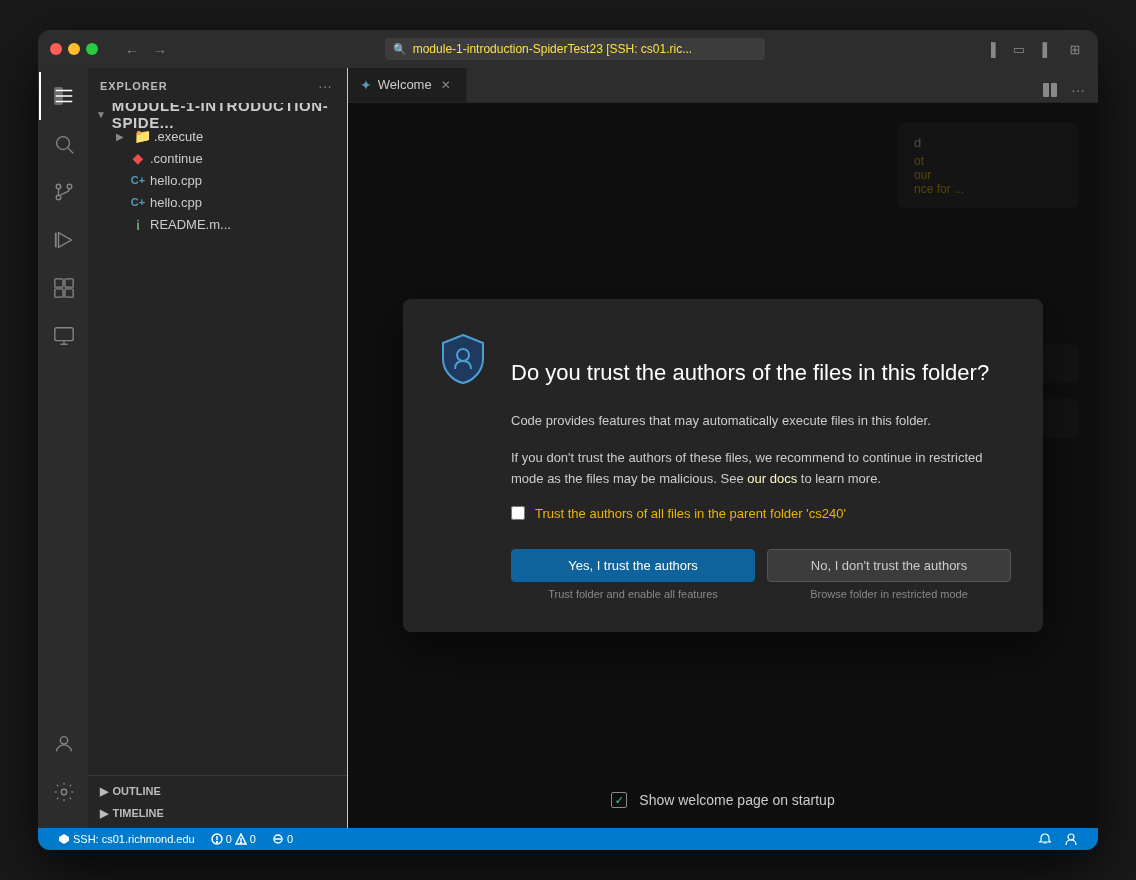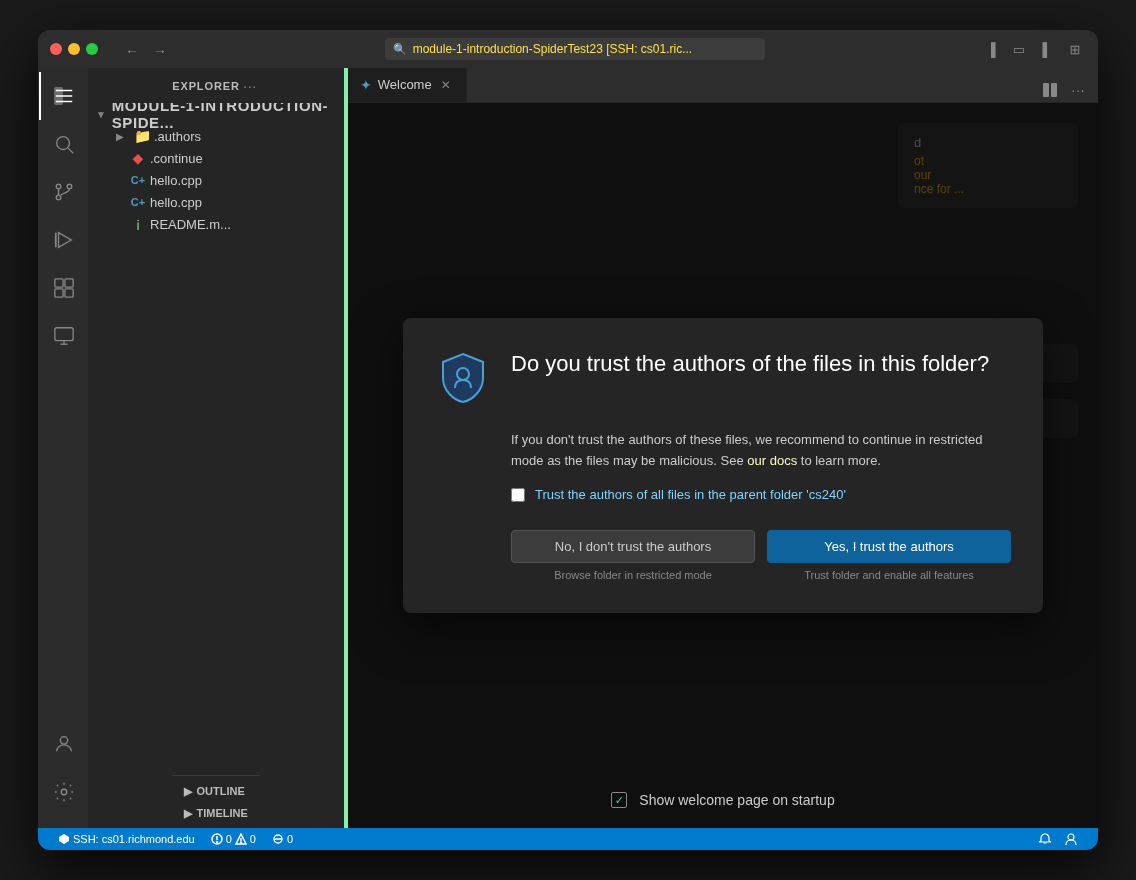--- a/index.html
+++ b/index.html
@@ -151,22 +151,21 @@
       gap: 0;
     }
 
     
     .sidebar {
       width: 260px;
       background: #252526;
       display: flex;
       flex-direction: column;
       flex-shrink: 0;
-      border-right: 4px solid #86efac;
-      align-items: center;
+      border-right: 1px solid #86efac;
     }
     .sidebar-header {
       display: flex;
       align-items: center;
       justify-content: space-between;
       padding: 8px 12px;
       height: 35px;
     }
     .sidebar-title {
       color: #bbbbbb;
@@ -375,21 +374,21 @@
     .trust-dialog {
       background: #252526;
       border-radius: 8px;
       width: 640px;
       padding: 32px;
       box-shadow: 0 16px 48px rgba(0,0,0,0.6);
       position: relative;
     }
     .dialog-header {
       display: flex;
-      align-items: flex-start;
+      align-items: flex-end;
       gap: 20px;
       margin-bottom: 24px;
     }
     .shield-icon-wrap {
       width: 56px;
       height: 56px;
       flex-shrink: 0;
     }
     .dialog-title {
       color: #ffffff;
@@ -426,21 +425,21 @@
     .dialog-checkbox {
       width: 14px;
       height: 14px;
       border: 1px solid #666;
       border-radius: 2px;
       background: transparent;
       cursor: pointer;
       flex-shrink: 0;
     }
     .dialog-checkbox-label {
-      color: #7dd3fc;
+      color: #eab308;
       font-size: 13px;
       cursor: pointer;
     }
     .dialog-buttons {
       display: flex;
       gap: 12px;
       align-items: flex-start;
     }
     .btn-group {
       display: flex;
@@ -605,21 +604,21 @@
       <div class="file-tree">
 
         <div class="tree-item tree-folder-root">
           <span class="tree-arrow">▼</span>
           <span style="font-size:15px; letter-spacing:0.04em;">MODULE-1-INTRODUCTION-SPIDE...</span>
         </div>
 
         <div class="tree-item" style="padding-left:28px;">
           <span class="tree-arrow">▶</span>
           <span class="tree-icon icon-folder">📁</span>
-          <span>.authors</span>
+          <span>.execute</span>
         </div>
 
         <div class="tree-item" style="padding-left:42px;">
           <span class="tree-icon" style="color:#f14c4c;">◆</span>
           <span>.continue</span>
         </div>
 
         <div class="tree-item" style="padding-left:42px;">
           <span class="tree-icon" style="color:#519aba; font-size:11px; font-weight:bold;">C+</span>
           <span>hello.cpp</span>
@@ -691,37 +690,38 @@
                 <svg width="56" height="56" viewBox="0 0 56 56" fill="none" xmlns="http://www.w3.org/2000/svg">
                   <path d="M28 4 L48 12 L48 28 C48 40 38 50 28 52 C18 50 8 40 8 28 L8 12 Z" fill="#1e3a5f" stroke="#4a9fd4" stroke-width="2"></path>
                   <circle cx="28" cy="24" r="6" stroke="#4a9fd4" stroke-width="2" fill="none"></circle>
                   <path d="M20 38 C20 32 24 30 28 30 C32 30 36 32 36 38" stroke="#4a9fd4" stroke-width="2" fill="none"></path>
                 </svg>
               </div>
               <h2 class="dialog-title">Do you trust the authors of the files in this folder?</h2>
             </div>
 
             <div class="dialog-body">
+              <p class="dialog-para">Code provides features that may automatically execute files in this folder.</p>
               <p class="dialog-para">
                 <span>If you don't trust the authors of these files, we recommend to continue in restricted mode as the files may be malicious. See </span><a class="dialog-link" href="#">our docs</a><span> to learn more.</span>
               </p>
 
               <div class="dialog-checkbox-row">
                 <input type="checkbox" class="dialog-checkbox" id="trust-checkbox" style="">
                 <label class="dialog-checkbox-label" for="trust-checkbox">Trust the authors of all files in the parent folder 'cs240'</label>
               </div>
 
               <div class="dialog-buttons">
                 <div class="btn-group">
+                  <button class="btn-primary">Yes, I trust the authors</button>
+                  <span class="btn-sub">Trust folder and enable all features</span>
+                </div>
+                <div class="btn-group">
                   <button class="btn-secondary">No, I don't trust the authors</button>
                   <span class="btn-sub">Browse folder in restricted mode</span>
-                </div>
-                <div class="btn-group">
-                  <button class="btn-primary">Yes, I trust the authors</button>
-                  <span class="btn-sub">Trust folder and enable all features</span>
                 </div>
               </div>
             </div>
           </div>
         </div>
 
         <div style="position:absolute; bottom:20px; left:0; right:0; display:flex; justify-content:center; align-items:center;">
           <div class="welcome-check-row">
             <div class="welcome-checkbox">✓</div>
             <span>Show welcome page on startup</span>

